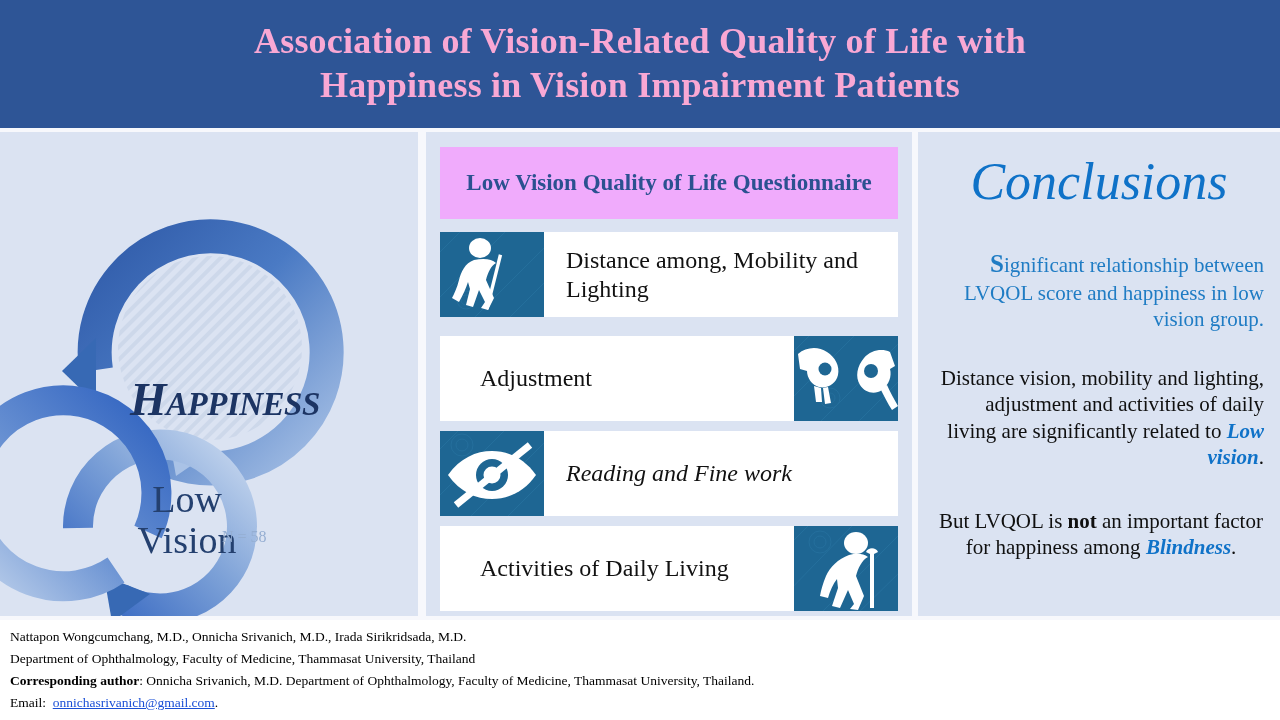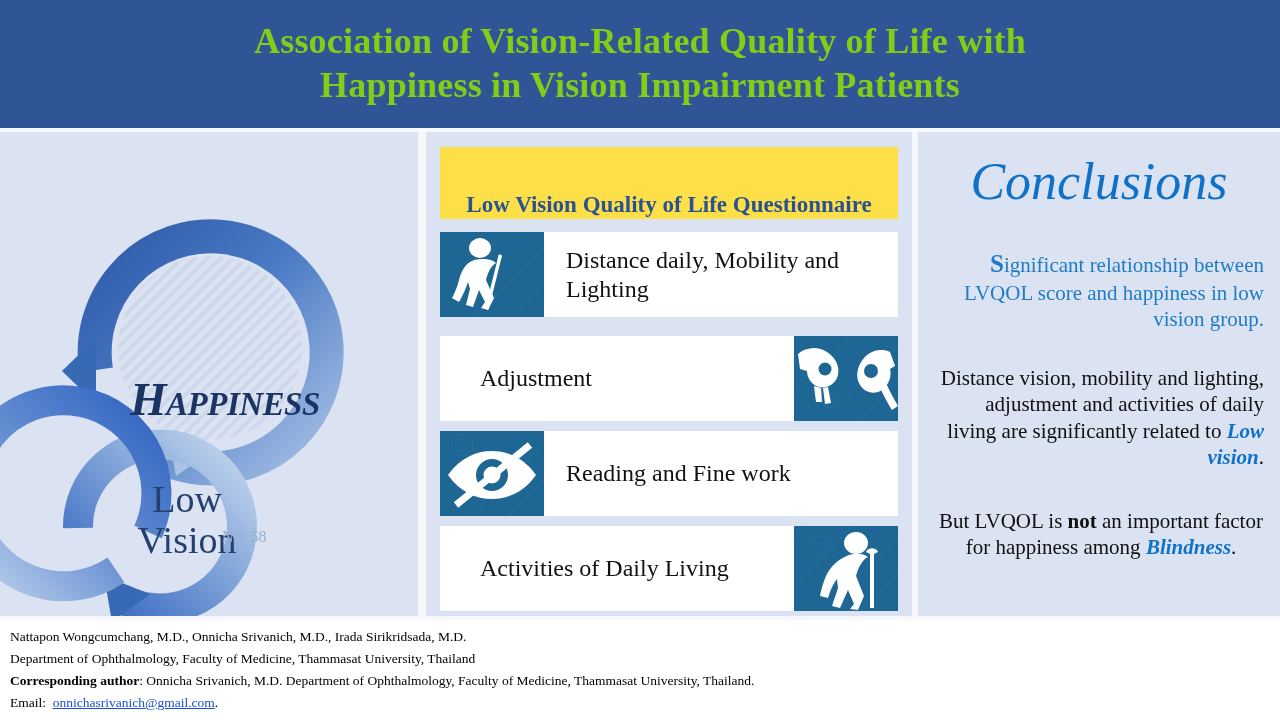--- a/index.html
+++ b/index.html
@@ -11,21 +11,21 @@
   .poster{position:relative;width:1280px;height:720px;background:#f7f8fc;}
 
   
   .titlebar{
     position:absolute;left:0;top:0;width:1280px;height:128px;
     background:#2e5596;
     display:flex;align-items:center;justify-content:center;
   }
   .titlebar h1{
     margin:0;padding:0 40px;
-    color:#84cc16;
+    color:#f9a8d4;
     font-family:"Liberation Serif", serif;
     font-weight:bold;
     font-size:36px;line-height:1.22;
     text-align:center;
     letter-spacing:.2px;
   }
 
   
   .cols{position:absolute;left:0;top:132px;width:1280px;height:484px;}
   .panel{position:absolute;top:0;height:484px;background:#dbe3f2;}
@@ -63,34 +63,34 @@
     font-size:38px;color:#24406f;
   }
   .lab-n43{
     left:153px;top:547px;width:125px;
     font-size:21px;color:#95aed2;
   }
 
   
   .q-head{
     position:absolute;left:440px;top:147px;width:458px;height:72px;
-    background:#fde047;
-    display:flex;align-items:flex-end;justify-content:center;
+    background:#f0abfc;
+    display:flex;align-items:center;justify-content:center;
   }
   .q-head span{
     color:#2b5190;font-weight:bold;font-size:23px;line-height:1.2;
     text-align:center;font-family:"Liberation Serif", serif;
   }
   .q-row{
     position:absolute;left:440px;width:458px;height:85px;
     background:#ffffff;display:flex;align-items:stretch;
   }
   .q-row.r1{top:232px;}
   .q-row.r2{top:336px;}
-  .q-row.r3{top:431px;}
+  .q-row.r3{top:431px;font-style:italic;}
   .q-row.r4{top:526px;}
   .q-icon{
     width:104px;flex:0 0 104px;background:#1e6693;
     position:relative;overflow:hidden;
   }
   .q-icon svg{position:absolute;left:0;top:0;}
   .q-text{
     flex:1 1 auto;display:flex;align-items:center;
     padding:0 22px;
     font-size:24px;line-height:1.18;color:#111111;
@@ -207,21 +207,21 @@
         </g>
         <g fill="#ffffff">
           <ellipse cx="40" cy="16" rx="11" ry="10"></ellipse>
           <path d="M34,28 C25,31 21,40 19,48 C17,56 14,62 12,66 L19,70 C23,63 26,56 28,50
                    L30,57 L26,73 L33,75 L39,58 L45,70 L41,76 L48,78 L54,66 L46,48
                    C48,40 51,34 56,31 C52,27 44,26 34,28 Z"></path>
           <rect x="52" y="22" width="3.4" height="56" transform="rotate(14 54 50)"></rect>
         </g>
       </svg>
     </div>
-    <div class="q-text">Distance daily, Mobility and Lighting</div>
+    <div class="q-text">Distance among, Mobility and Lighting</div>
   </div>
 
   <div class="q-row r2 right">
     <div class="q-text">Adjustment</div>
     <div class="q-icon">
       <svg width="104" height="85" viewBox="0 0 104 85">
         <g stroke="#2d7aa8" stroke-width="1" opacity=".45" fill="none">
           <path d="M-10,25 L35,-20 M-10,70 L60,0 M20,92 L104,8 M55,95 L110,40"></path>
           <circle cx="36" cy="62" r="10"></circle>
             <circle cx="36" cy="62" r="5"></circle>

